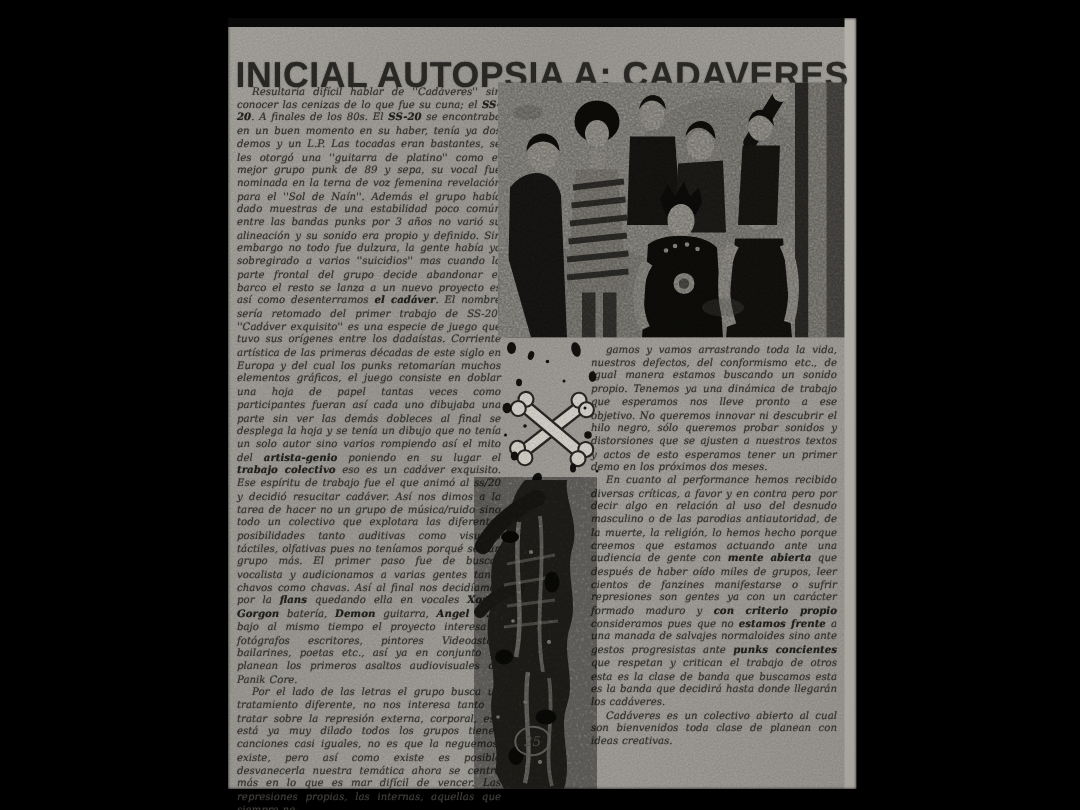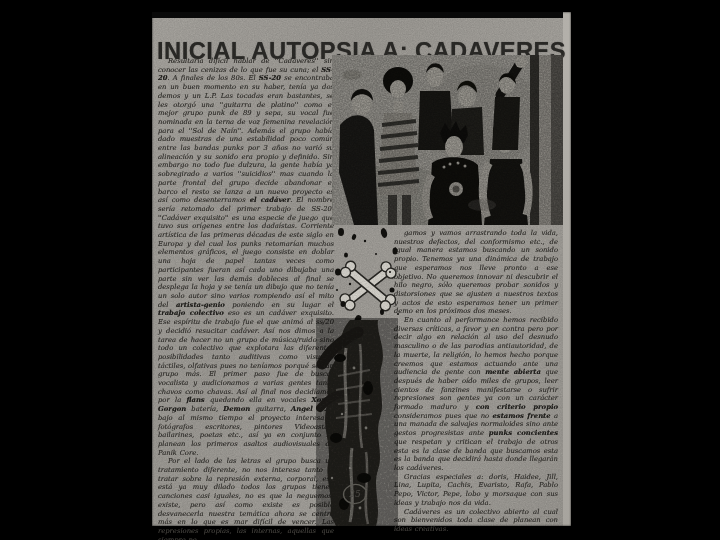--- a/index.html
+++ b/index.html
@@ -62,21 +62,20 @@
   <h1 class="title">INICIAL AUTOPSIA A: CADAVERES</h1>
 
   <div class="col col-left">
     <p>Resultaría difícil hablar de ''Cadáveres'' sin conocer las cenizas de lo que fue su cuna; el <b>SS-20</b>. A finales de los 80s. El <b>SS-20</b> se encontraba en un buen momento en su haber, tenía ya dos demos y un L.P. Las tocadas eran bastantes, se les otorgó una ''guitarra de platino'' como el mejor grupo punk de 89 y sepa, su vocal fue nominada en la terna de voz femenina revelación para el ''Sol de Naín''. Además el grupo había dado muestras de una estabilidad poco común entre las bandas punks por 3 años no varió su alineación y su sonido era propio y definido. Sin embargo no todo fue dulzura, la gente había ya sobregirado a varios ''suicidios'' mas cuando la parte frontal del grupo decide abandonar el barco el resto se lanza a un nuevo proyecto es así como desenterramos <b>el cadáver</b>. El nombre sería retomado del primer trabajo de SS-20. ''Cadáver exquisito'' es una especie de juego que tuvo sus orígenes entre los dadaístas. Corriente artística de las primeras décadas de este siglo en Europa y del cual los punks retomarían muchos elementos gráficos, el juego consiste en doblar una hoja de papel tantas veces como participantes fueran así cada uno dibujaba una parte sin ver las demás dobleces al final se desplega la hoja y se tenía un dibujo que no tenía un solo autor sino varios rompiendo así el mito del <b>artista-genio</b> poniendo en su lugar el <b>trabajo colectivo</b> eso es un cadáver exquisito. Ese espíritu de trabajo fue el que animó al ss/20 y decidió resucitar cadáver. Así nos dimos a la tarea de hacer no un grupo de música/ruido sino todo un colectivo que explotara las diferentes posibilidades tanto auditivas como visuales táctiles, olfativas pues no teníamos porqué ser un grupo más. El primer paso fue de buscar vocalista y audicionamos a varias gentes tanto chavos como chavas. Así al final nos decidíamos por la <b>flans</b> quedando ella en vocales <b>Xorge Gorgon</b> batería, <b>Demon</b> guitarra, <b>Angel D.C.</b> bajo al mismo tiempo el proyecto interesa a fotógrafos escritores, pintores Videoastas, bailarines, poetas etc., así ya en conjunto se planean los primeros asaltos audiovisuales de Panik Core.</p>
     <p>Por el lado de las letras el grupo busca un tratamiento diferente, no nos interesa tanto el tratar sobre la represión externa, corporal, eso está ya muy dilado todos los grupos tienen canciones casi iguales, no es que la neguemos, existe, pero así como existe es posible desvanecerla nuestra temática ahora se centra más en lo que es mar difícil de vencer. Las represiones propias, las internas, aquellas que siempre ne-</p>
   </div>
 
   <div class="col col-right">
     <p>gamos y vamos arrastrando toda la vida, nuestros defectos, del conformismo etc., de igual manera estamos buscando un sonido propio. Tenemos ya una dinámica de trabajo que esperamos nos lleve pronto a ese objetivo. No queremos innovar ni descubrir el hilo negro, sólo queremos probar sonidos y distorsiones que se ajusten a nuestros textos y actos de esto esperamos tener un primer demo en los próximos dos meses.</p>
     <p>En cuanto al performance hemos recibido diversas críticas, a favor y en contra pero por decir algo en relación al uso del desnudo masculino o de las parodias antiautoridad, de la muerte, la religión, lo hemos hecho porque creemos que estamos actuando ante una audiencia de gente con <b>mente abierta</b> que después de haber oído miles de grupos, leer cientos de fanzines manifestarse o sufrir represiones son gentes ya con un carácter formado maduro y <b>con criterio propio</b> consideramos pues que no <b>estamos frente</b> a una manada de salvajes normaloides sino ante gestos progresistas ante <b>punks concientes</b> que respetan y critican el trabajo de otros esta es la clase de banda que buscamos esta es la banda que decidirá hasta donde llegarán los cadáveres.</p>
-    <p>Gracias especiales a: doris, Haidee, Jill, Lina, Lupita, Cachis, Evaristo, Rafa, Pablo Pepo, Victor, Pepe, lobo y morsaque con sus ideas y trabajo nos da vida.</p>
     <p>Cadáveres es un colectivo abierto al cual son bienvenidos toda clase de planean con ideas creativas.</p>
   </div>
 
   <div class="photo">
     <svg viewBox="0 0 231 170" preserveAspectRatio="none">
       <defs>
         <filter id="pg" x="0" y="0" width="100%" height="100%">
           <feTurbulence type="fractalNoise" baseFrequency="0.7" numOctaves="2" seed="4" stitchTiles="stitch"></feTurbulence>
           <feColorMatrix type="matrix" values="0 0 0 0 0  0 0 0 0 0  0 0 0 0 0  0.55 0.55 0.55 0 0"></feColorMatrix>
         </filter>

